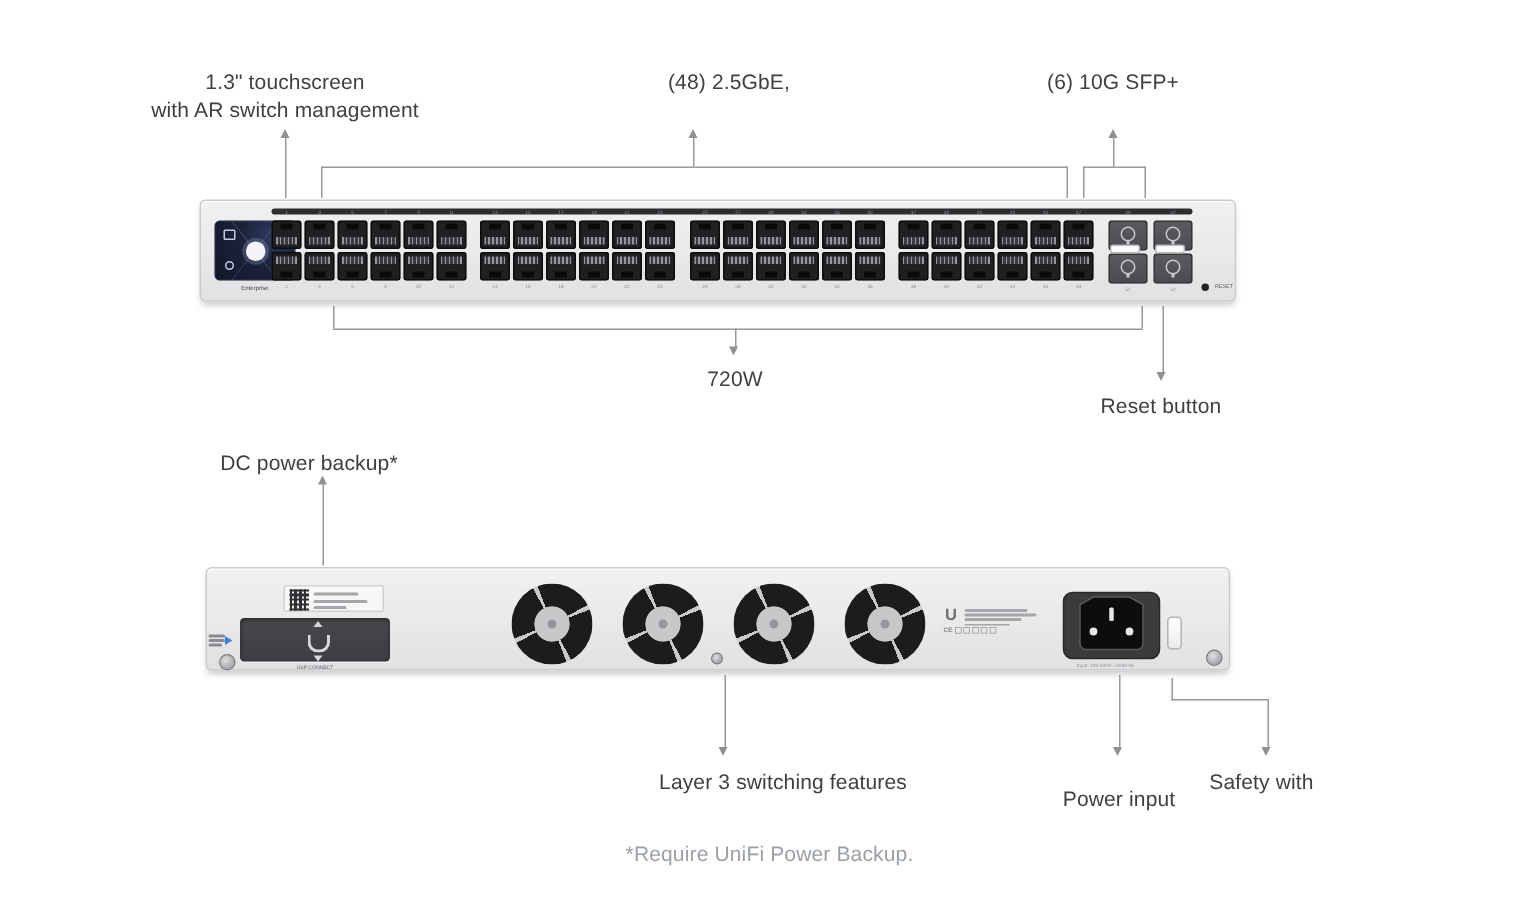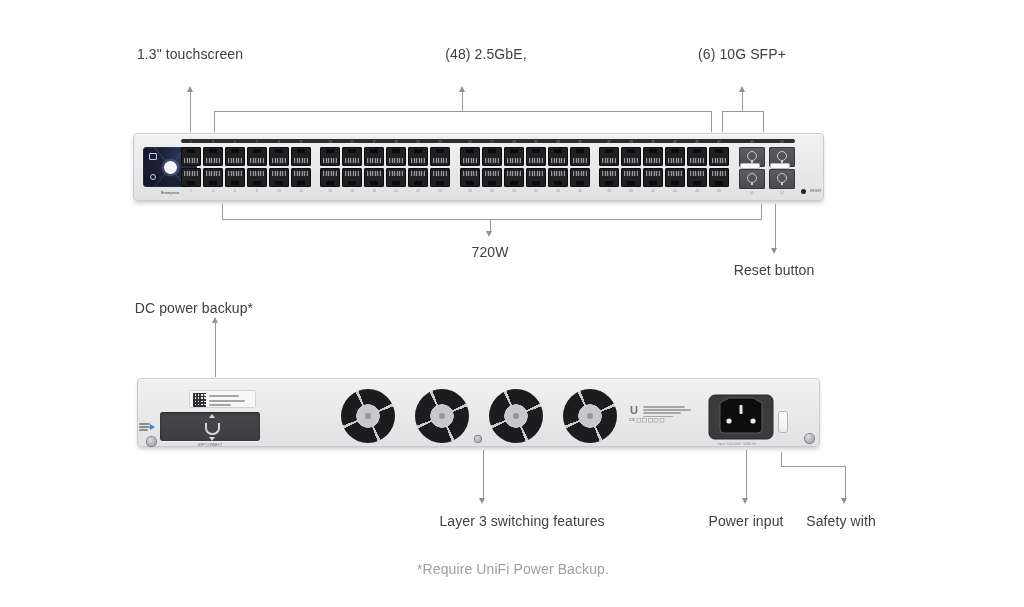--- a/index.html
+++ b/index.html
@@ -49,20 +49,21 @@
   .cert .g{width:8px;height:8px;border:1px solid #9a9ca0;box-sizing:border-box}
   .ubu{position:absolute;font-size:11px;font-weight:bold;color:#6e7175}
 </style>
 </head>
 <body>
 
 <div class="canvas">
 
   <div class="ann" style="left:40px;top:45px;width:300px">
     <div>1.3" touchscreen</div>
+    <div>with AR switch management</div>
   </div>
   <div class="ann" style="left:336px;top:45px;width:300px">
     <div>(48) 2.5GbE,</div>
   </div>
   <div class="ann" style="left:642px;top:45px;width:200px">
     <div>(6) 10G SFP+</div>
   </div>
 
   <div class="arr up" style="left:186.5px;top:86px"></div>
   <div class="ln vln" style="left:189.5px;top:91px;height:41px"></div>
@@ -359,21 +360,21 @@
   <div class="ln vln" style="left:761px;top:204px;height:15px"></div>
   <div class="ln vln" style="left:489.5px;top:219px;height:14px"></div>
   <div class="arr down" style="left:486px;top:231px"></div>
   <div class="ann" style="left:340px;top:243px;width:300px">
     <div>720W</div>
   </div>
   <div class="ln vln" style="left:774.5px;top:204px;height:46px"></div>
   <div class="arr down" style="left:771px;top:248px"></div>
   <div class="ann" style="left:674px;top:261px;width:200px">Reset button</div>
 
-  <div class="ann" style="left:44px;top:299px;width:300px">DC power backup*</div>
+  <div class="ann" style="left:56px;top:299px;width:300px">DC power backup*</div>
   <div class="arr up" style="left:211.5px;top:317px"></div>
   <div class="ln vln" style="left:214.5px;top:322px;height:55px"></div>
 
   <div class="panel" style="left:137px;top:378px;width:683px;height:69px">
     <div class="sticker" style="left:51px;top:11px;width:67px;height:18px">
       <div class="qr" style="left:2.5px;top:2px;width:13.5px;height:13.5px"></div>
       <div class="bar" style="left:19px;top:4px;width:30px;height:2px"></div>
       <div class="bar" style="left:19px;top:9px;width:36px;height:2px"></div>
       <div class="bar" style="left:19px;top:13px;width:22px;height:2px"></div>
     </div>
@@ -417,21 +418,21 @@
     <div class="latch" style="left:640px;top:32px;width:10px;height:22px"></div>
     <div class="screw" style="left:667px;top:55px;width:9px;height:9px"></div>
   </div>
 
   <div class="ln vln" style="left:482.5px;top:450px;height:50px"></div>
   <div class="arr down" style="left:479px;top:498px"></div>
   <div class="ann" style="left:372px;top:512px;width:300px">Layer 3 switching features</div>
 
   <div class="ln vln" style="left:745.5px;top:450px;height:50px"></div>
   <div class="arr down" style="left:742px;top:498px"></div>
-  <div class="ann" style="left:646px;top:512px;width:200px">Power input</div>
+  <div class="ann" style="left:646px;top:523px;width:200px">Power input</div>
 
   <div class="ln vln" style="left:780.5px;top:452px;height:15px"></div>
   <div class="ln hln" style="left:780.5px;top:466px;width:65px"></div>
   <div class="ln vln" style="left:844.5px;top:466px;height:34px"></div>
   <div class="arr down" style="left:841px;top:498px"></div>
   <div class="ann" style="left:741px;top:512px;width:200px">Safety with</div>
 
   <div class="ann muted" style="left:363px;top:560px;width:300px">*Require UniFi Power Backup.</div>
 </div>
 

